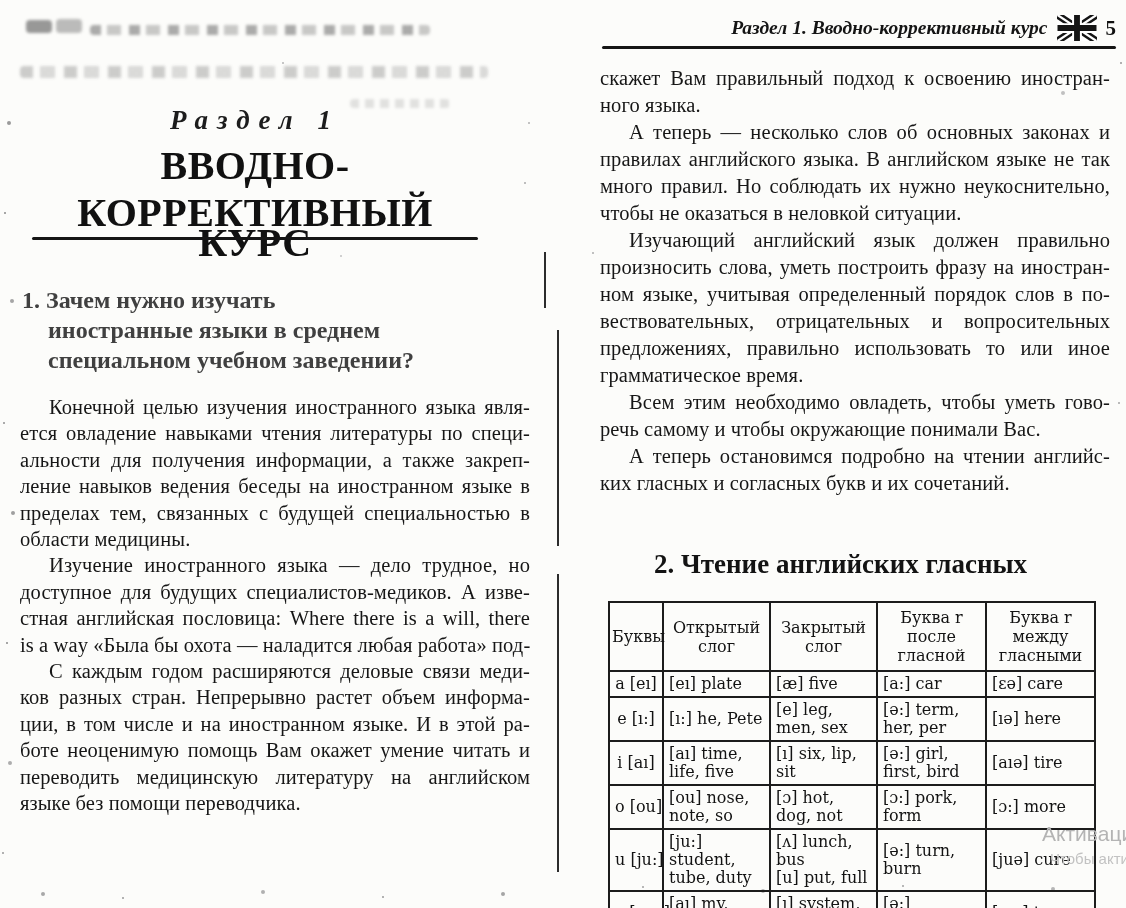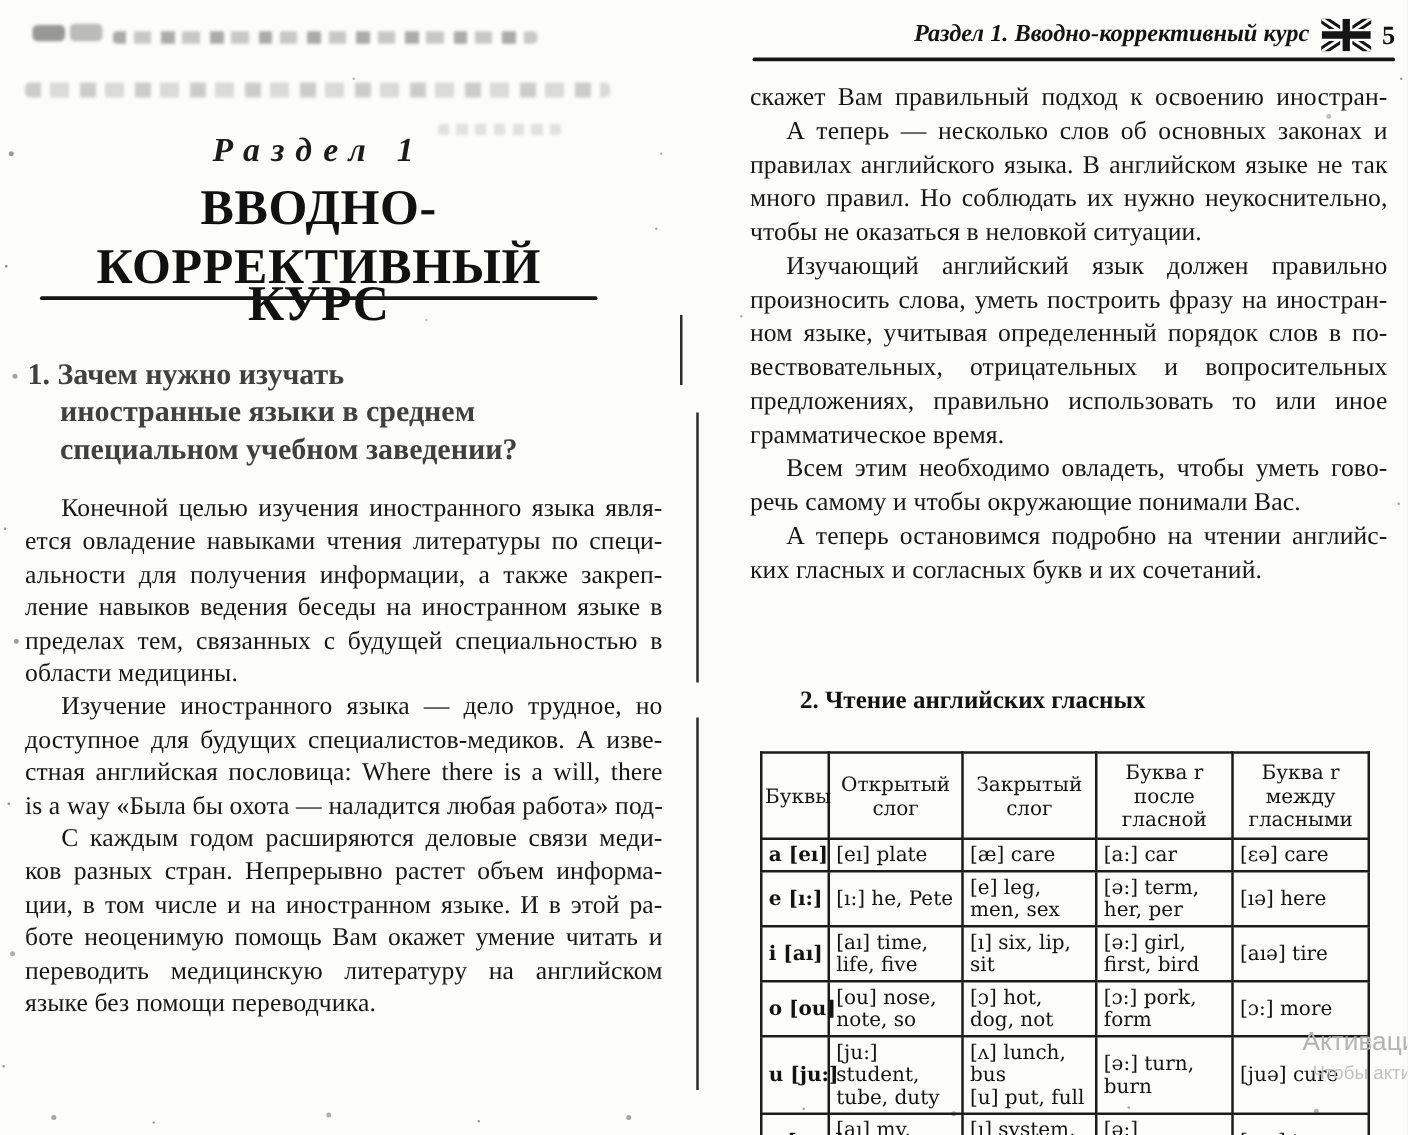--- a/index.html
+++ b/index.html
@@ -64,29 +64,29 @@
   .page-right{position:absolute;left:600px;top:0;width:520px;height:908px;}
   .running-row{
     position:absolute;left:0;top:13px;width:516px;height:30px;
     display:flex;justify-content:flex-end;align-items:center;gap:9px;
   }
   .running-title{font-weight:bold;font-style:italic;font-size:19.5px;white-space:nowrap;color:#141414;}
   .flag{width:40px;height:26px;flex:0 0 auto;}
   .pagenum{font-weight:bold;font-size:21px;color:#111;}
   .head-rule{position:absolute;left:2px;top:46px;width:514px;height:3px;background:#151515;border-radius:2px;}
   .body-right{position:absolute;left:0;top:65px;width:510px;font-size:20.5px;line-height:27px;}
-  .sec2{position:absolute;left:40px;top:549px;font-weight:bold;font-size:20px;white-space:nowrap;color:#131313;}
+  .sec2{position:absolute;left:54px;top:549px;font-weight:bold;font-size:27px;white-space:nowrap;color:#131313;}
   
   .vtable-wrap{position:absolute;left:8px;top:601px;width:486px;}
   table.vtable{border-collapse:collapse;table-layout:fixed;width:486px;
     font-family:"DejaVu Serif","Liberation Serif",serif;font-size:16px;color:#131313;}
   table.vtable th,table.vtable td{border:2px solid #1c1c1c;padding:3px 5px;vertical-align:middle;}
   table.vtable th{font-weight:normal;text-align:center;line-height:19px;padding:5px 2px;}
   table.vtable td{line-height:18px;white-space:pre-line;}
-  table.vtable td.rowhead{font-weight:bold;text-align:center;white-space:nowrap;}
+  table.vtable td.rowhead{font-weight:normal;text-align:center;white-space:nowrap;}
   
   .watermark{position:absolute;pointer-events:none;font-family:"Liberation Sans","DejaVu Sans",sans-serif;z-index:5;}
   .wm1{left:1042px;top:822px;font-size:21px;color:#b4b4b4;white-space:nowrap;}
   .wm2{left:1050px;top:850px;font-size:15px;color:#c2c2c2;white-space:nowrap;}
 </style>
 </head>
 <body>
 
 <div class="scan">
 
@@ -149,20 +149,21 @@
         <path d="M30,0 L30,40 M0,20 L60,20" stroke="#ffffff" stroke-width="15"></path>
         <path d="M30,0 L30,40 M0,20 L60,20" stroke="#151515" stroke-width="9"></path>
       </svg>
       <span class="pagenum">5</span>
     </div>
     <div class="head-rule"></div>
 
     <div class="body-right">
       <div class="para">
           <div class="tline">скажет Вам правильный подход к освоению иностран-</div>
+          <div class="tline last">ного языка.</div>
         </div>
       <div class="para">
           <div class="tline first">А теперь — несколько слов об основных законах и</div>
           <div class="tline">правилах английского языка. В английском языке не так</div>
           <div class="tline">много правил. Но соблюдать их нужно неукоснительно,</div>
           <div class="tline last">чтобы не оказаться в неловкой ситуации.</div>
         </div>
       <div class="para">
           <div class="tline first">Изучающий английский язык должен правильно</div>
           <div class="tline">произносить слова, уметь построить фразу на иностран-</div>
@@ -198,21 +199,21 @@
               <th>Открытый слог</th>
               <th>Закрытый слог</th>
               <th>Буква r после гласной</th>
               <th>Буква r между гласными</th>
             </tr>
           </thead>
         <tbody>
             <tr>
               <td class="rowhead">a [eı]</td>
               <td>[eı] plate</td>
-              <td>[æ] care</td>
+              <td>[æ] five</td>
               <td>[a:] car</td>
               <td>[ɛə] care</td>
             </tr>
             <tr>
               <td class="rowhead">e [ı:]</td>
               <td>[ı:] he, Pete</td>
               <td>[e] leg, men, sex</td>
               <td>[ə:] term, her, per</td>
               <td>[ıə] here</td>
             </tr>

